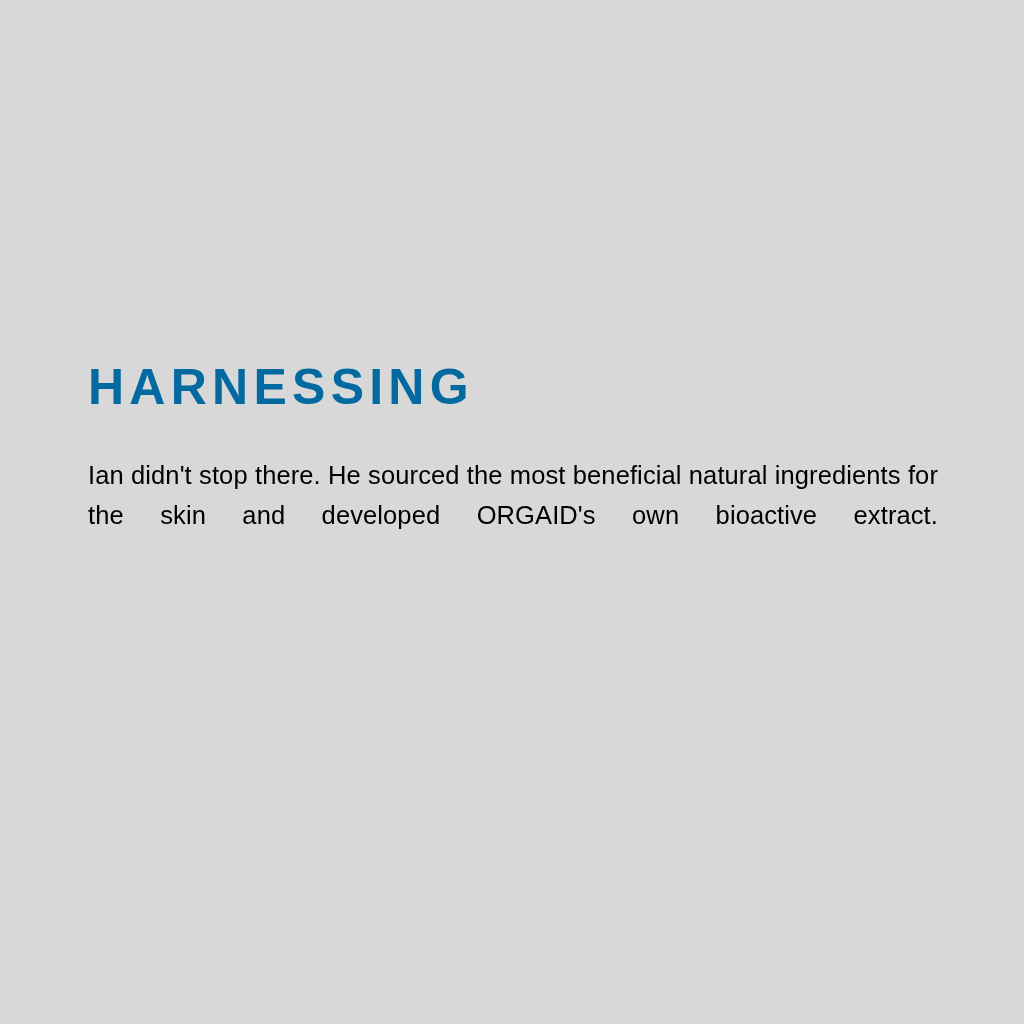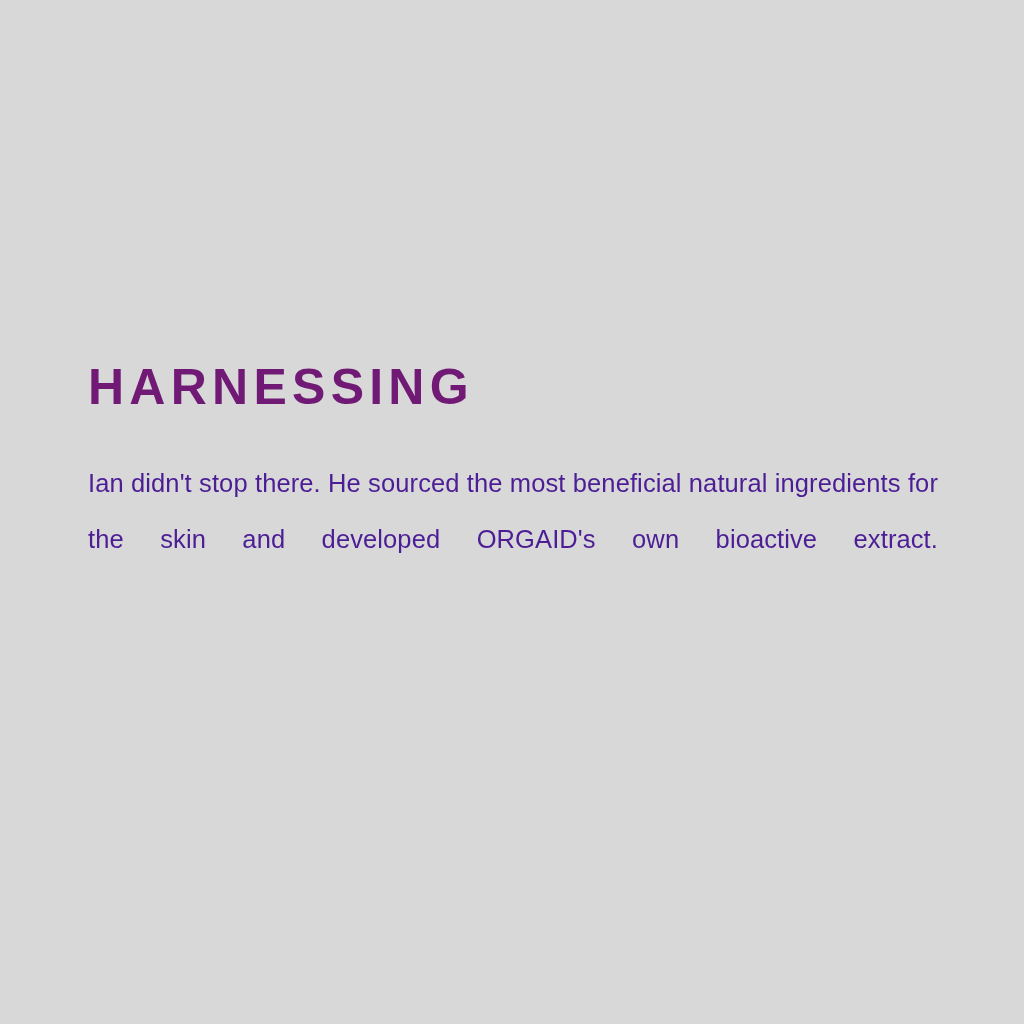--- a/index.html
+++ b/index.html
@@ -25,43 +25,43 @@
 
   .content-block {
     position: absolute;
     left: 88px;
     top: 348px;
     width: 850px;
   }
 
   .headline {
     margin: 0;
-    color: #701a75;
+    color: #0369a1;
     font-family: "Liberation Sans", sans-serif;
     font-weight: 700;
     font-size: 50px;
     line-height: 78px;
     letter-spacing: 0.105em;
     text-transform: uppercase;
     white-space: nowrap;
   }
 
   .headline-line {
     display: block;
   }
 
   .body-copy {
     margin: 0;
     padding-top: 29px;
     width: 850px;
-    color: #4c1d95;
+    color: #000000;
     font-family: "Liberation Sans", sans-serif;
     font-weight: 400;
     font-size: 25.5px;
-    line-height: 56px;
+    line-height: 40px;
     letter-spacing: 0.004em;
     text-align: justify;
     text-justify: inter-word;
   }
 
   
   .body-copy::after {
     content: "";
     display: inline-block;
     width: 100%;

